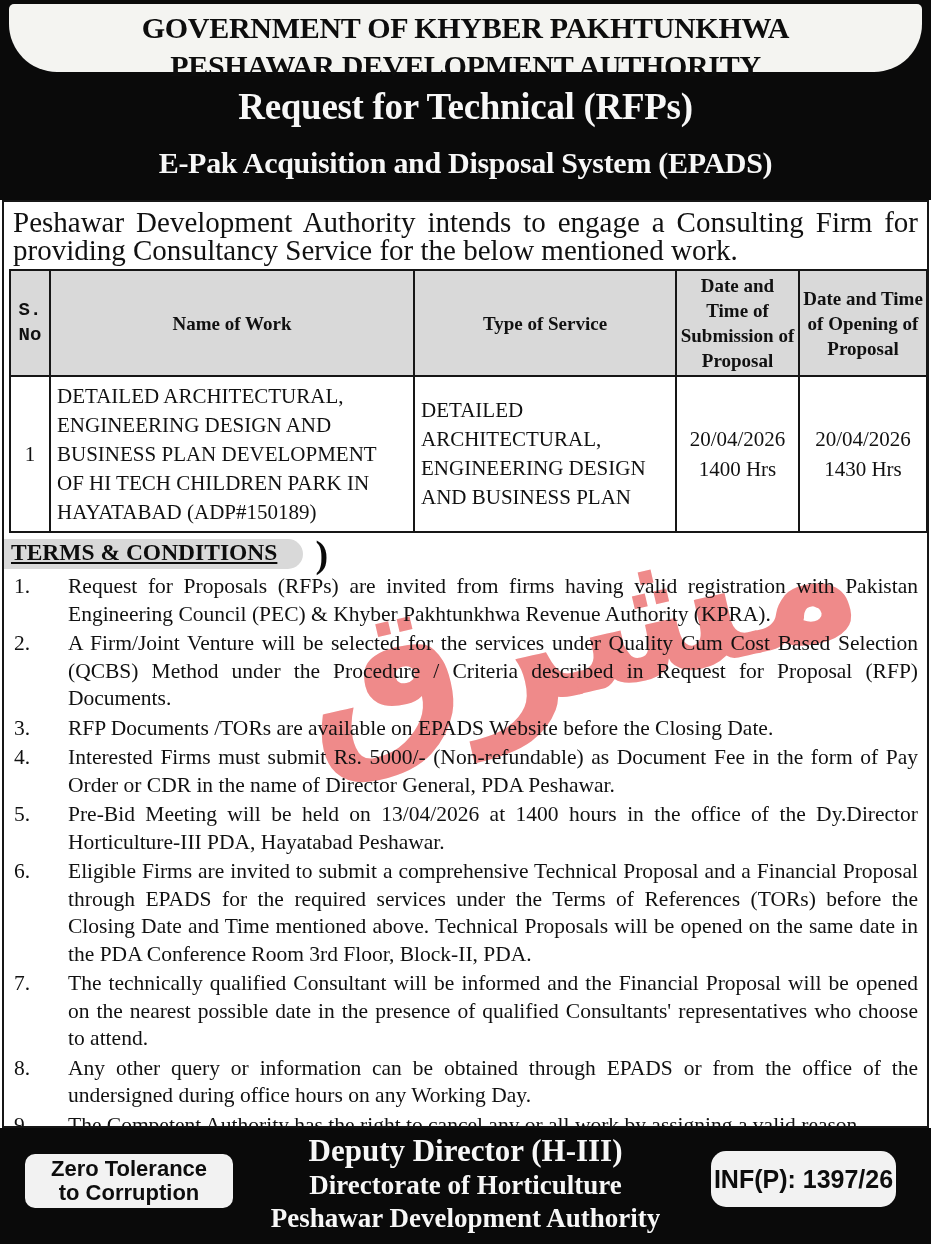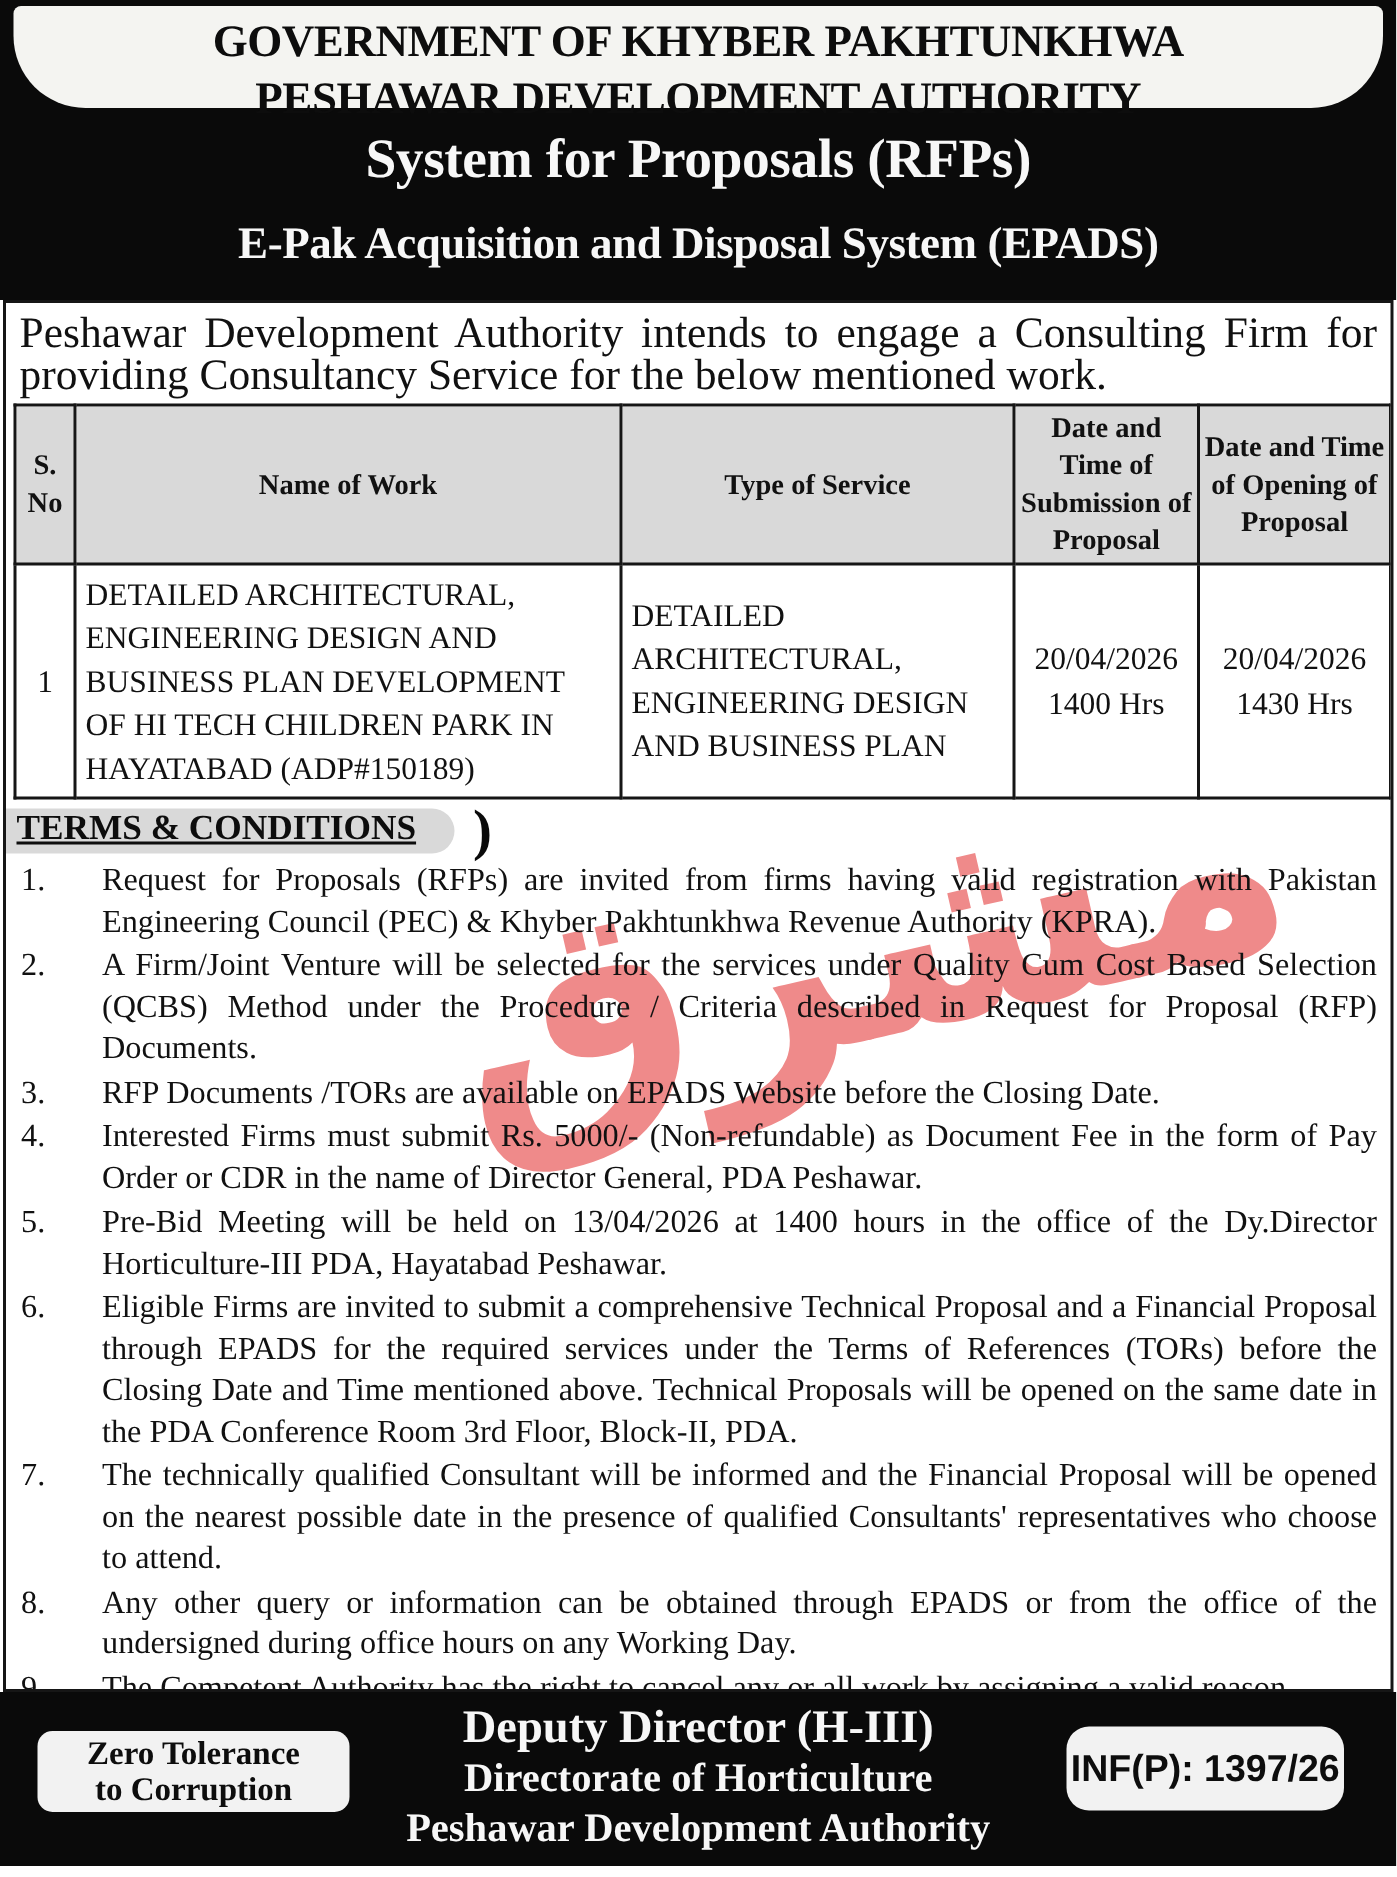--- a/index.html
+++ b/index.html
@@ -100,21 +100,21 @@
   table.works th {
     background: #d9d9d9;
     font-size: 19px;
     line-height: 25px;
     font-weight: bold;
     padding: 2px;
     text-align: center;
     vertical-align: middle;
     height: 104px;
   }
-  th.h-sno { text-align: left; padding-left: 4px; }
+  th.h-sno { text-align: left; padding-left: 4px; font-family: Liberation Mono, monospace; }
   table.works td { vertical-align: middle; height: 156px; }
   td.c-sno { text-align: center; font-size: 21px; }
   td.c-name, td.c-type {
     font-size: 21px;
     line-height: 29px;
     padding: 2px 6px;
     text-align: left;
   }
   td.c-date { text-align: center; font-size: 21px; line-height: 30px; font-family: Liberation Serif, serif; }
 
@@ -171,21 +171,21 @@
   .sig-line3 { font-weight: bold; font-size: 27px; line-height: 33px; }
   .zt-box {
     position: absolute;
     left: 25px;
     top: 26px;
     width: 208px;
     height: 54px;
     background: #f2f2f2;
     border-radius: 10px;
     color: #0d0d0d;
-    font-family: Liberation Serif, serif;
+    font-family: Liberation Sans, sans-serif;
     font-weight: bold;
     font-size: 22px;
     line-height: 24px;
     display: flex;
     flex-direction: column;
     justify-content: center;
     text-align: center;
   }
   .inf-box {
     position: absolute;
@@ -207,21 +207,21 @@
 </head>
 <body>
 
 <div class="page">
 
   <div class="header-block">
     <div class="gov-band">
       <div class="gov-line">GOVERNMENT OF KHYBER PAKHTUNKHWA</div>
       <div class="gov-line">PESHAWAR DEVELOPMENT AUTHORITY</div>
     </div>
-    <div class="title-main">System for Proposals (RFPs)</div>
+    <div class="title-main">Request for Technical (RFPs)</div>
     <div class="title-sub">E-Pak Acquisition and Disposal System (EPADS)</div>
   </div>
 
   <div class="content">
     <div class="watermark">مشرق</div>
 
     <div class="content-inner">
       <p class="intro">Peshawar Development Authority intends to engage a Consulting Firm for providing Consultancy Service for the below mentioned work.</p>
 
       <table class="works">

